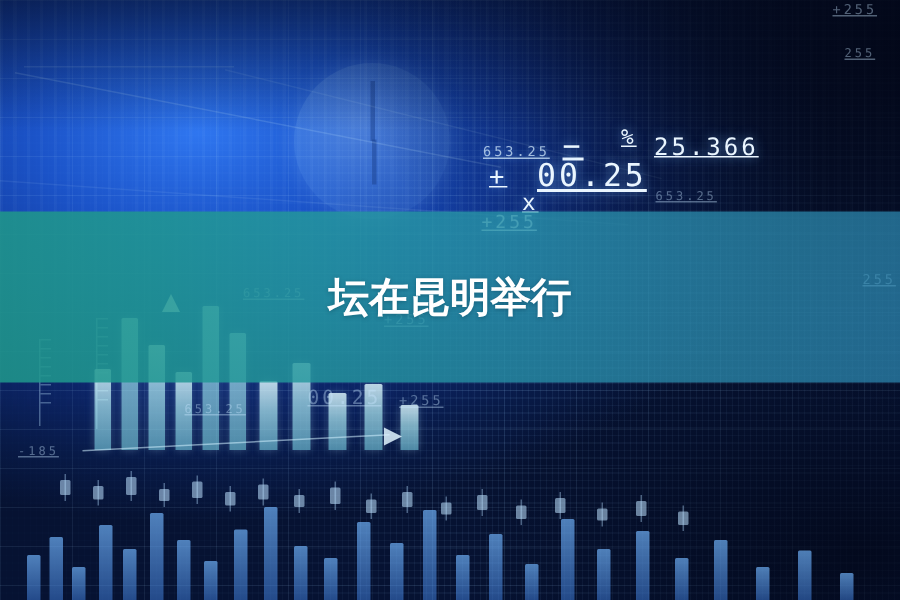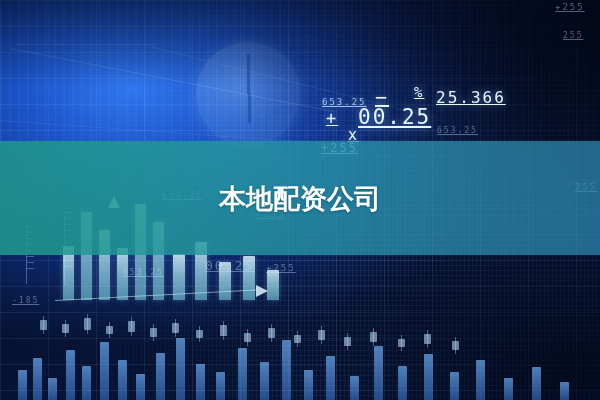--- a/index.html
+++ b/index.html
@@ -333,16 +333,16 @@
       <div class="num faint" style="left: 205px; top: 258px; font-size: 13px;">00.25</div>
       <div class="num faint" style="left: 123px; top: 268px; font-size: 8px;">653.25</div>
       <div class="num faint" style="left: 266px; top: 263px; font-size: 9px;">+255</div>
       <div class="num faint" style="left: 256px; top: 209px; font-size: 9px;">+255</div>
       <div class="num faint" style="left: 575px; top: 182px; font-size: 9px;">255</div>
       <div class="num faint" style="left: 162px; top: 191px; font-size: 8px;">653.25</div>
       <div class="num faint" style="left: 12px; top: 296px; font-size: 8px;">-185</div>
     </div>
 
   <div id="title-band">
-    <div class="band-line">本地配资公司</div>
+    <div class="band-line">坛在昆明举行</div>
   </div>
 
 </div>
 
 </body></html>

